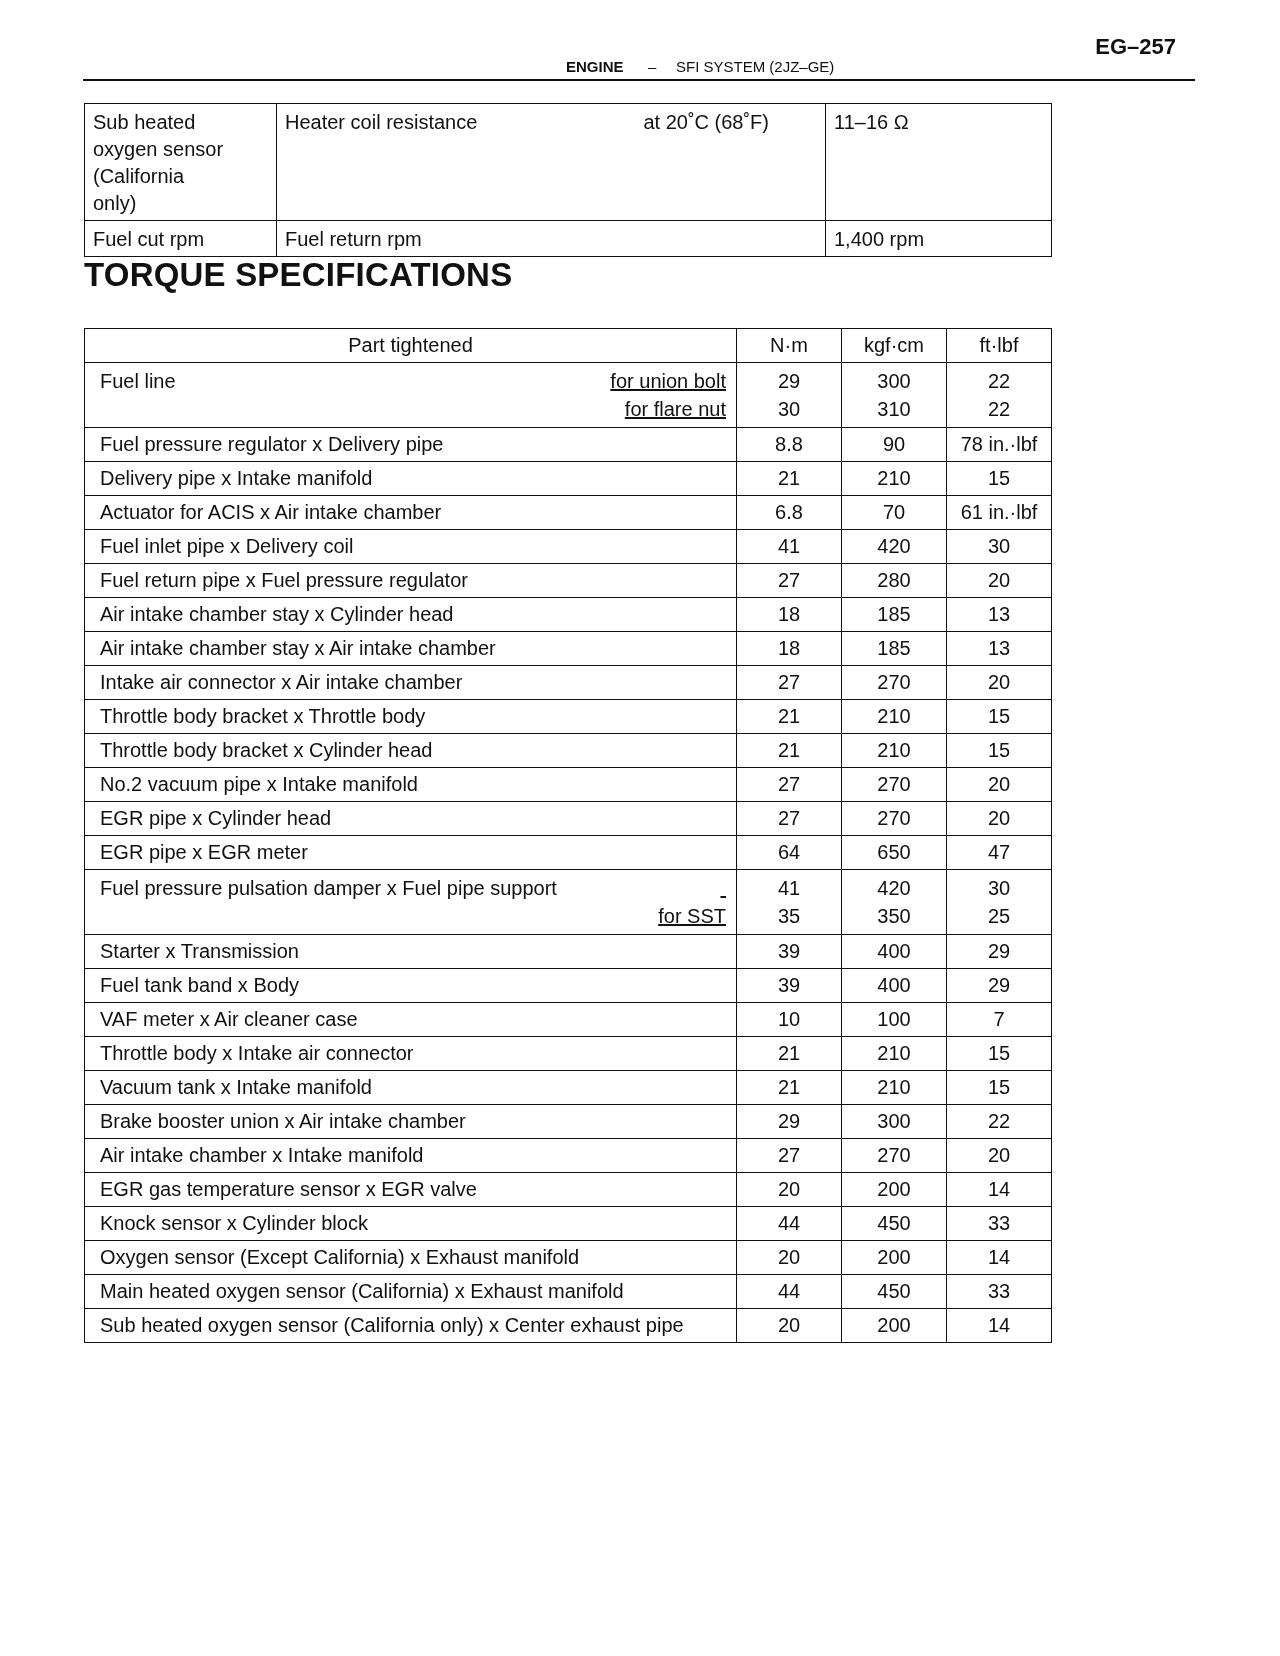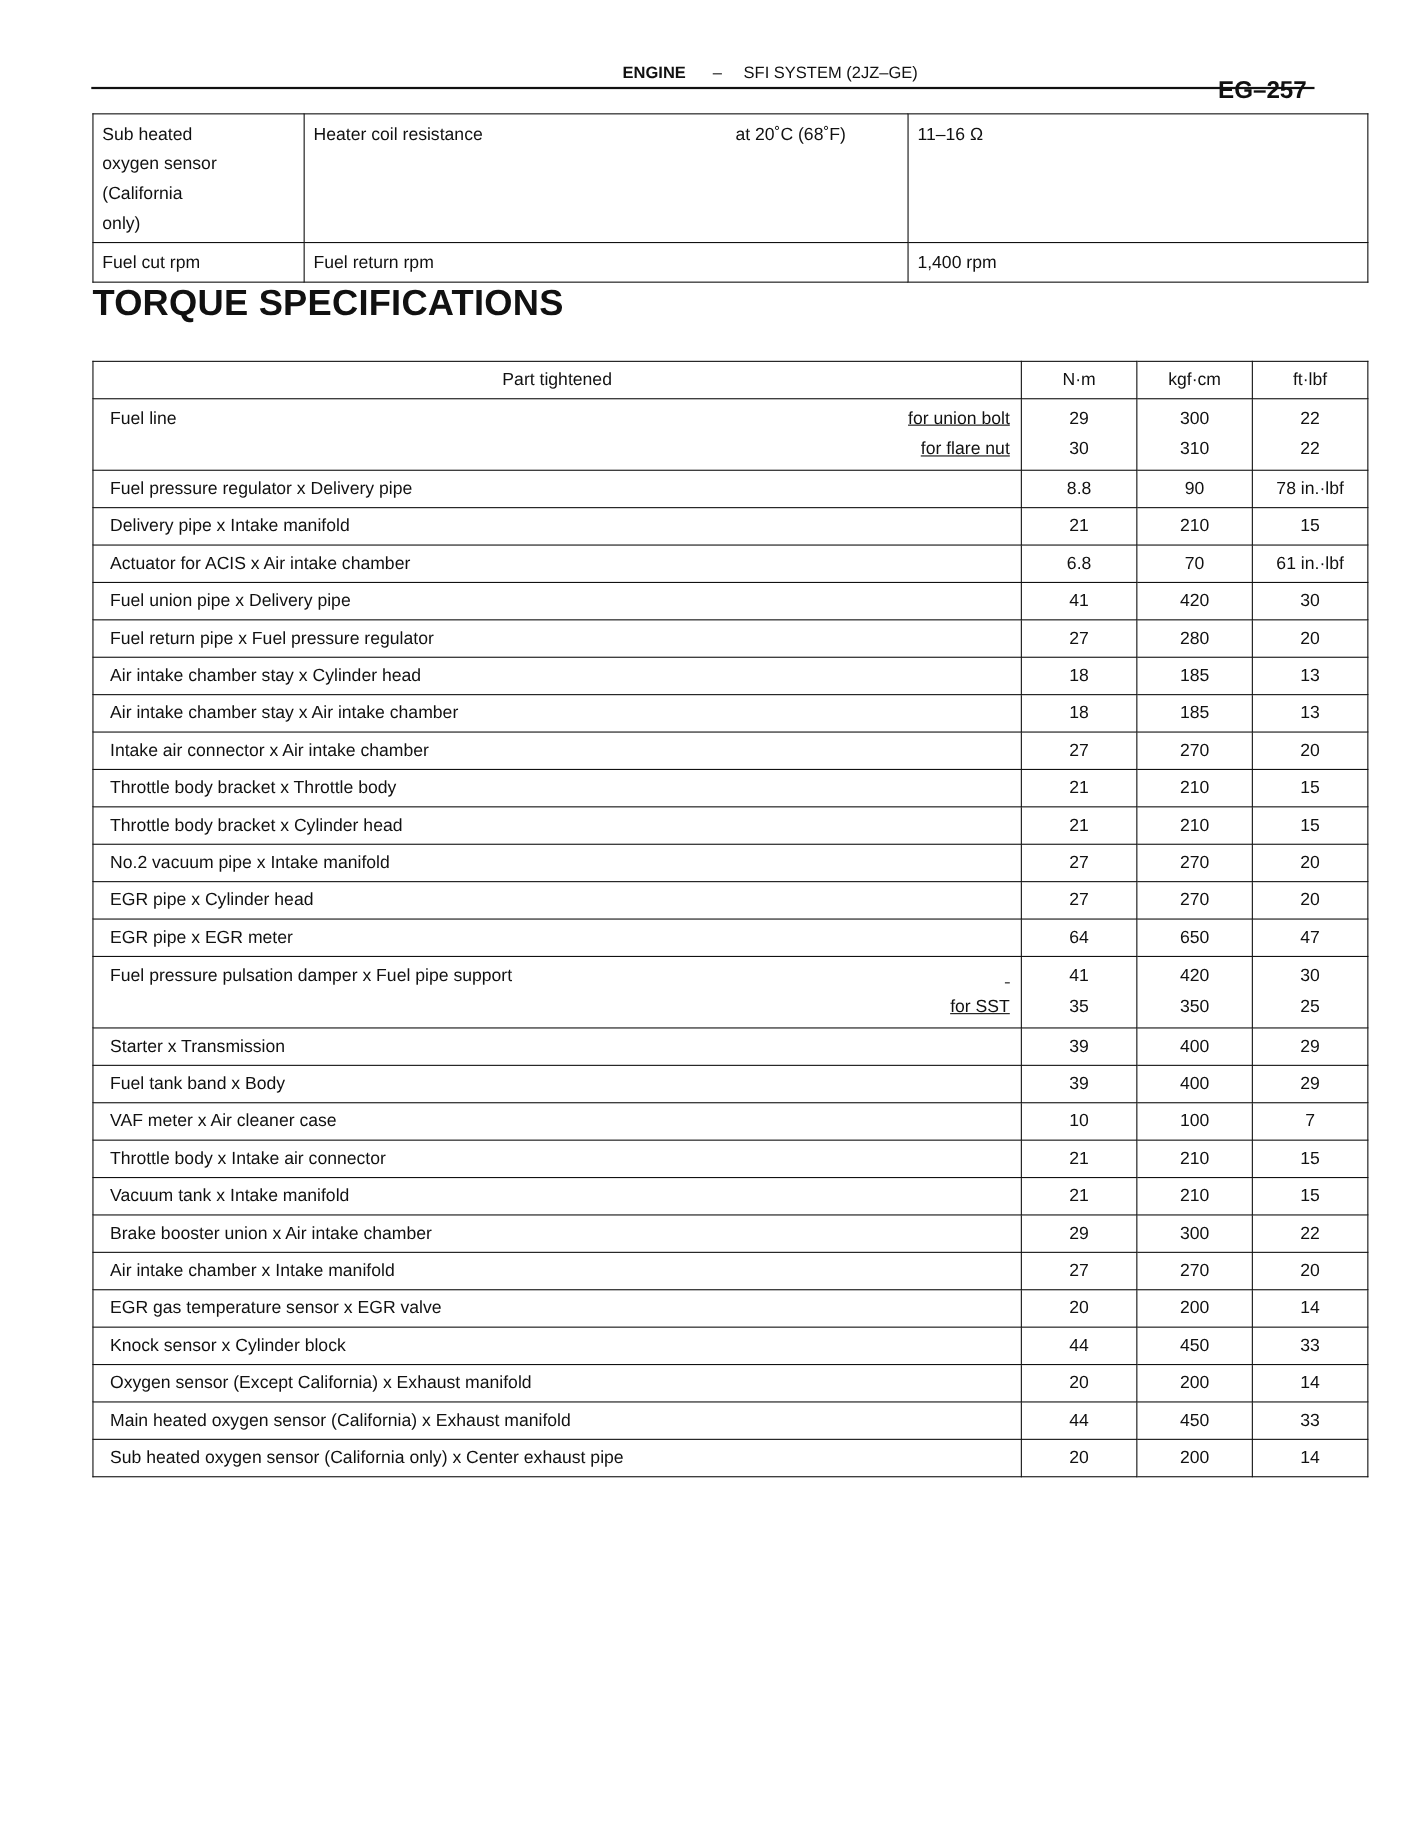--- a/index.html
+++ b/index.html
@@ -1,24 +1,24 @@
 <!DOCTYPE html>
 <html><head>
 <meta charset="utf-8">
 <style>
   html, body { margin: 0; padding: 0; background: #ffffff; }
   body { width: 1280px; height: 1656px; position: relative; font-family: "Liberation Sans", sans-serif; color: #111; }
-  .page-num { position: absolute; top: 34px; right: 92px; font-size: 22px; font-weight: bold; margin-top: 35px; }
+  .page-num { position: absolute; top: 34px; right: 104px; font-size: 22px; font-weight: bold; }
   .running-head { position: absolute; top: 58px; left: 0; width: 1280px; text-align: left; font-size: 15px; }
   .running-head .sec { position: absolute; left: 566px; font-weight: bold; }
   .running-head .dash { position: absolute; left: 648px; }
   .running-head .sub { position: absolute; left: 676px; }
   .head-rule { position: absolute; top: 79px; left: 83px; width: 1112px; height: 0; border-top: 2px solid #111; }
 
-  table { border-collapse: collapse; position: absolute; left: 84px; width: 1160px; font-size: 16px; }
+  table { border-collapse: collapse; position: absolute; left: 84px; width: 968px; font-size: 20px; }
   td, th { border: 1.6px solid #111; vertical-align: top; font-weight: normal; }
 
   .spec-table { top: 103px; }
   .spec-table td { padding: 5px 8px 3px 8px; line-height: 27px; }
   .spec-table .c1 { width: 175px; }
   .spec-table .c2 { width: 532px; }
   .spec-table .cond { float: right; margin-right: 48px; }
 
   .section-title { position: absolute; top: 256px; left: 84px; font-size: 33px; font-weight: bold; margin: 0; letter-spacing: 0.2px; }
 
@@ -114,21 +114,21 @@
         <td class="num">210</td>
         <td class="num-ft">15</td>
       </tr>
       <tr>
         <td class="part">Actuator for ACIS x Air intake chamber</td>
         <td class="num">6.8</td>
         <td class="num">70</td>
         <td class="num-ft">61 in.·lbf</td>
       </tr>
       <tr>
-        <td class="part">Fuel union pipe x Delivery pipe</td>
+        <td class="part">Fuel inlet pipe x Delivery coil</td>
         <td class="num">41</td>
         <td class="num">420</td>
         <td class="num-ft">30</td>
       </tr>
       <tr>
         <td class="part">Fuel return pipe x Fuel pressure regulator</td>
         <td class="num">27</td>
         <td class="num">280</td>
         <td class="num-ft">20</td>
       </tr>

